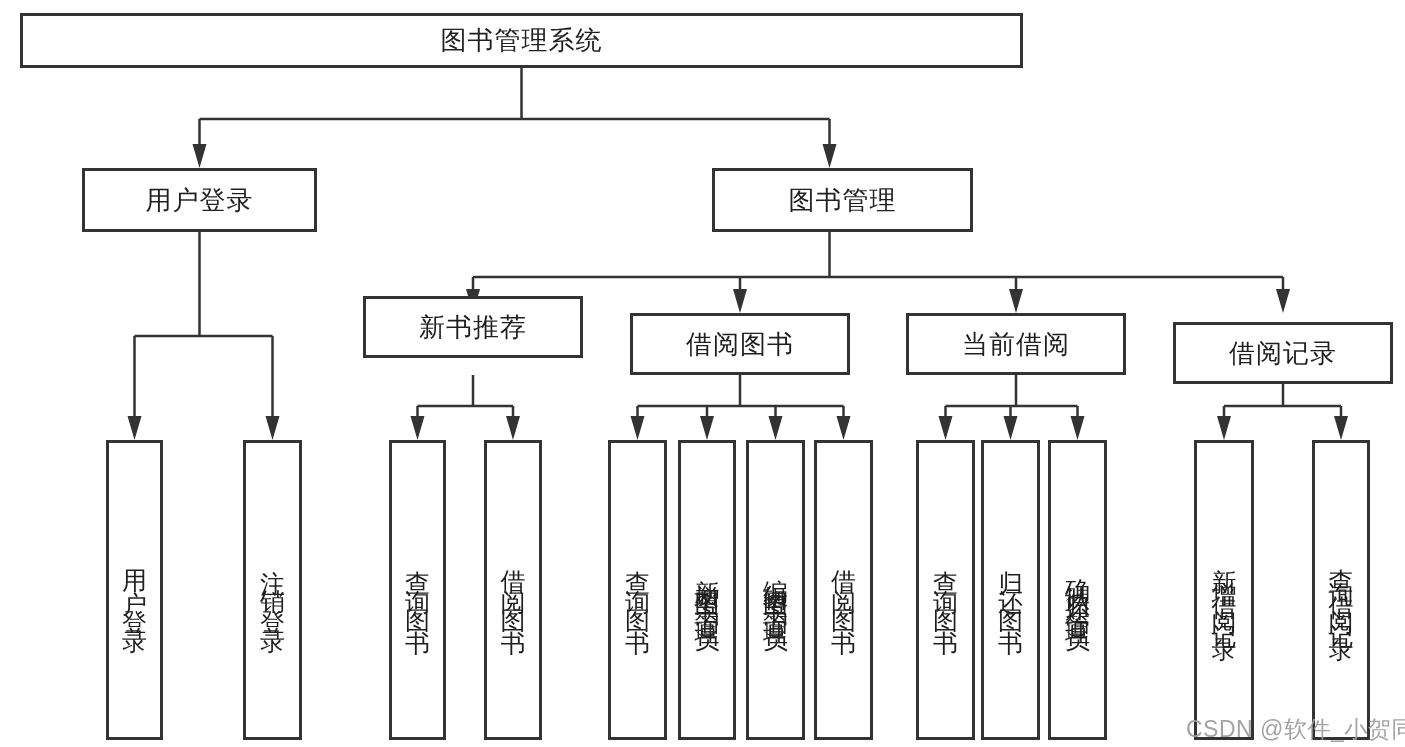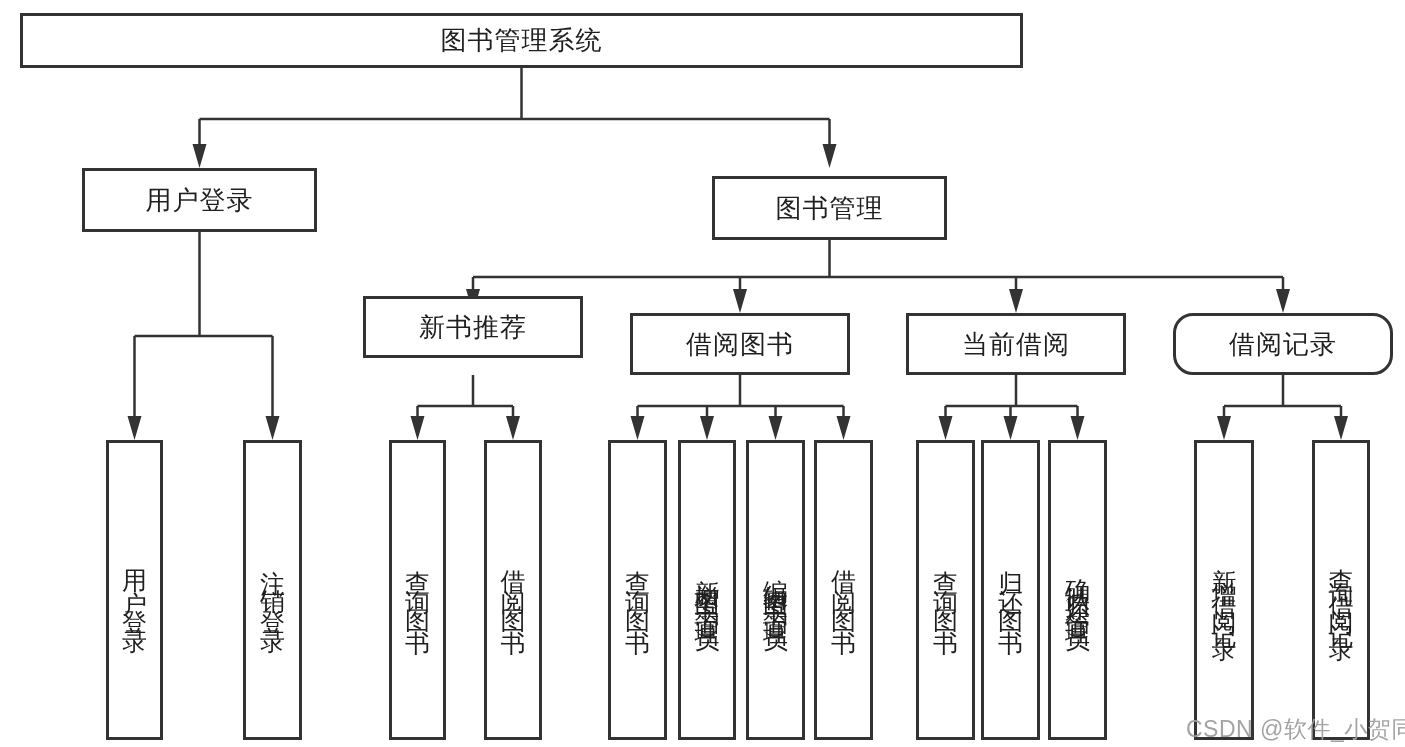--- a/index.html
+++ b/index.html
@@ -91,34 +91,34 @@
     </g>
   </svg>
 
   <div class="box" style="left:20px; top:13px; width:1003px; height:55px;">
     <span>图书管理系统</span>
   </div>
 
   <div class="box" style="left:82px; top:168px; width:235px; height:64px;">
     <span>用户登录</span>
   </div>
-  <div class="box" style="left:712px; top:176px; width:235px; height:64px;align-items:center;">
+  <div class="box" style="left:712px; top:168px; width:261px; height:64px;align-items:center;">
     <span>图书管理</span>
   </div>
 
   <div class="box" style="left:363px; top:296px; width:220px; height:62px;">
     <span>新书推荐</span>
   </div>
   <div class="box" style="left:630px; top:313px; width:220px; height:62px;">
     <span>借阅图书</span>
   </div>
   <div class="box" style="left:906px; top:313px; width:220px; height:62px;text-align:center;">
     <span>当前借阅</span>
   </div>
-  <div class="box" style="left:1173px; top:313px; width:220px; height:62px;border-radius:20px;">
+  <div class="box" style="left:1173px; top:322px; width:220px; height:62px;">
     <span>借阅记录</span>
   </div>
 
   <div class="leaf s4" style="left:106px; width:57px;">
     <span>用户登录</span>
   </div>
   <div class="leaf s4" style="left:243px; width:59px;">
     <span>注销登录</span>
   </div>
 

